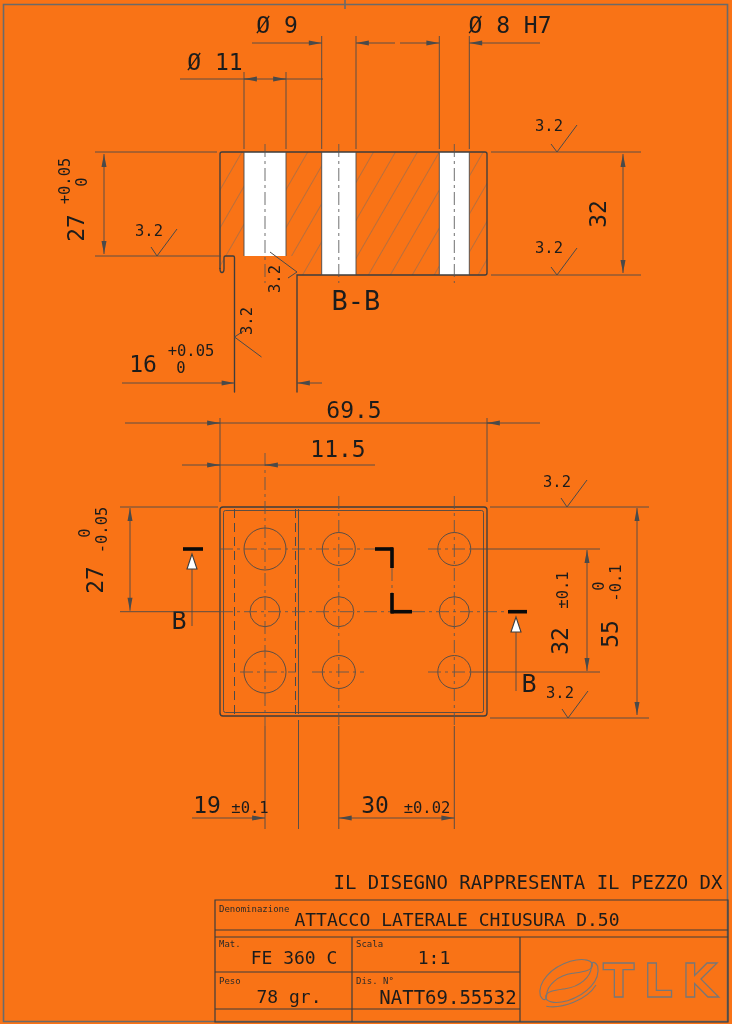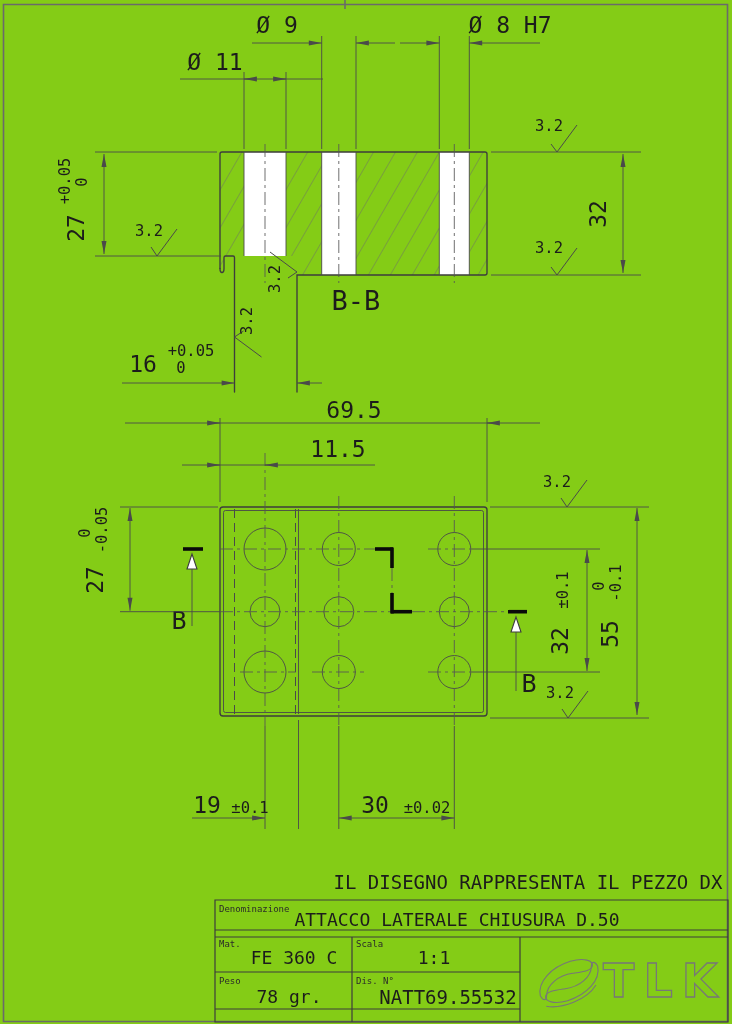--- a/index.html
+++ b/index.html
@@ -1,16 +1,16 @@
 <!DOCTYPE html>
 <html><head>
 <meta charset="utf-8">
 <style>
   html,body{margin:0;padding:0;background:#e8e8e8;}
-  .stage{position:relative;width:732px;height:1024px;background:#84cc16;overflow:hidden;}
+  .stage{position:relative;width:732px;height:1024px;background:#f97316;overflow:hidden;}
   svg{display:block;}
   .ln  {stroke:#3d3d3d;stroke-width:1.35;fill:none;stroke-linecap:round;}
   .ln1 {stroke:#4a4a4a;stroke-width:0.9;fill:none;}
   .dim {stroke:#4a4a4a;stroke-width:0.9;fill:none;}
   .cl  {stroke:#555;stroke-width:0.85;fill:none;stroke-dasharray:13 4 3 4;}
   .hid {stroke:#4a4a4a;stroke-width:1;fill:none;stroke-dasharray:9 5;}
   .thick{stroke:#0a0a0a;stroke-width:3.6;fill:none;}
   .frame{stroke:#6a6a6a;stroke-width:1.6;fill:none;}
   .tbl {stroke:#3d3d3d;stroke-width:1.2;fill:none;}
   .fin {stroke:#4a4a4a;stroke-width:1;fill:none;}

